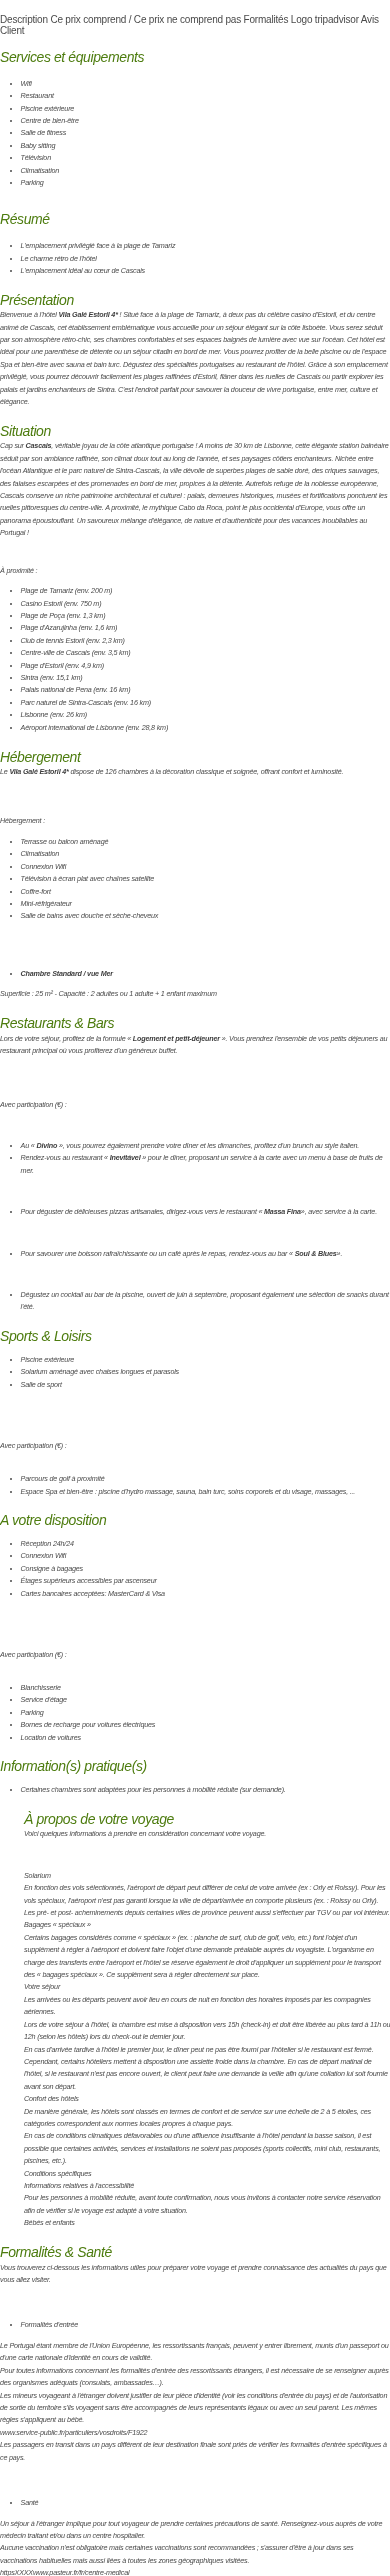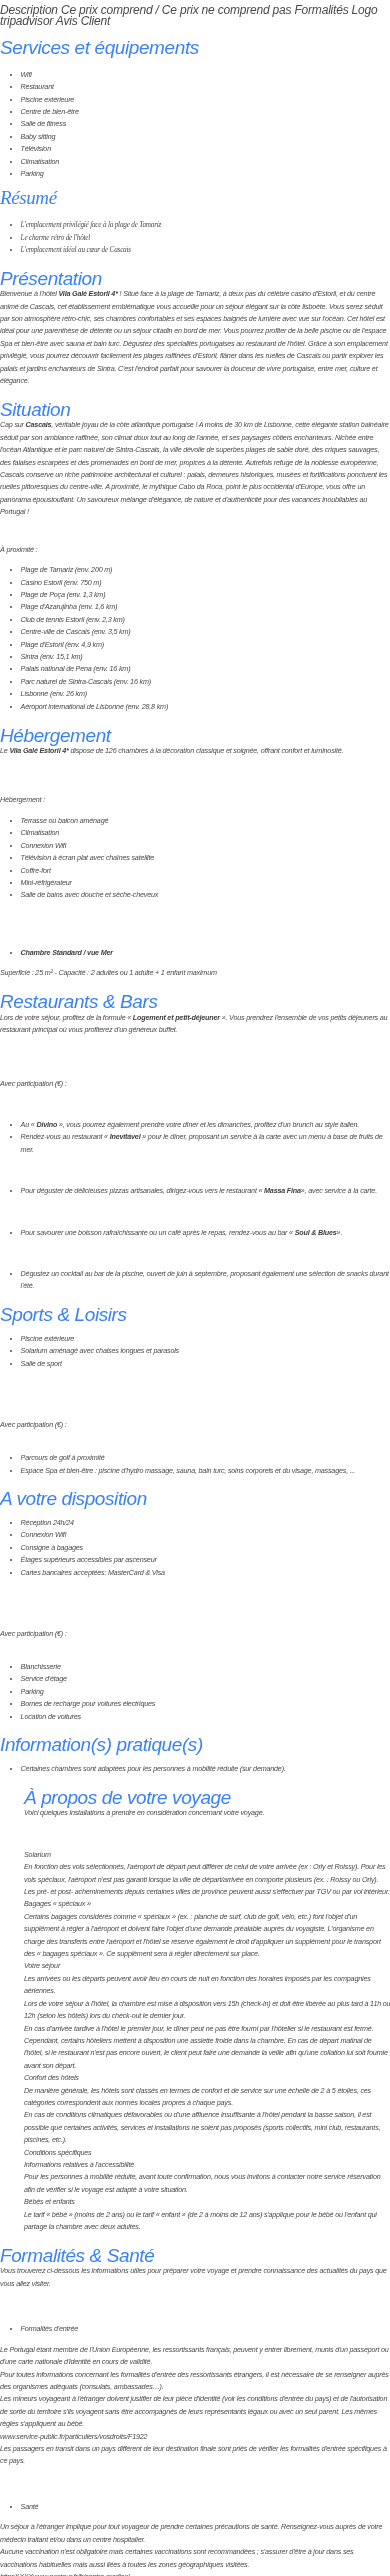--- a/index.html
+++ b/index.html
@@ -1,19 +1,19 @@
 <!DOCTYPE html>
 <html style="font-size:8.2px"><head>
 <meta charset="utf-8">
 <style>
   html, body { margin:0; padding:0; background:#ffffff; }
   body { width:391px; font-family:"Liberation Sans", sans-serif; color:#4a4a4a; font-size:7.2px; }
   .wrap { padding:0; }
-  .topnav { font-size:12px; line-height:11.3px; color:#4a4a4a; padding-top:5px; letter-spacing:-0.2px;font-style:italic; }
-  h2.sec { color:#3b82f6; font-style:italic; font-weight:normal; font-size:19px; letter-spacing:-0.4px; margin:0; line-height:18.5px; }
+  .topnav { font-size:10px; line-height:11.3px; color:#4a4a4a; padding-top:14px; letter-spacing:-0.2px; }
+  h2.sec { color:#4d7c0f; font-style:italic; font-weight:normal; font-size:14px; letter-spacing:-0.4px; margin:0; line-height:18.5px; }
   p { margin:0; }
   ul { margin:0; padding-left:20.6px; }
   ul li { line-height:12.4px; font-style:italic; letter-spacing:-0.2px; }
   .para { line-height:12.4px; font-style:italic; letter-spacing:-0.2px; }
   b { color:#3e3e3e; }
 </style>
 </head>
 <body>
 
 <div class="wrap">
@@ -28,21 +28,21 @@
         <li>Piscine extérieure</li>
         <li>Centre de bien-être</li>
         <li>Salle de fitness</li>
         <li>Baby sitting</li>
         <li>Télévision</li>
         <li>Climatisation</li>
         <li>Parking</li>
       </ul>
   </section>
 
-  <section style="margin-top:9px;font-family:Liberation Serif, serif;">
+  <section style="margin-top:21px;">
     <h2 class="sec">Résumé</h2>
     <ul id="resume-list" style="margin-top:11.3px;">
         <li>L'emplacement privilégié face à la plage de Tamariz</li>
         <li>Le charme rétro de l'hôtel</li>
         <li>L'emplacement idéal au cœur de Cascais</li>
       </ul>
   </section>
 
   <section style="margin-top:13.4px;">
     <h2 class="sec">Présentation</h2>
@@ -146,38 +146,37 @@
 
   <section style="margin-top:13.4px;">
     <h2 class="sec">Information(s) pratique(s)</h2>
     <ul id="pratique-list" style="margin-top:8.2px;">
         <li>Certaines chambres sont adaptées pour les personnes à mobilité réduite (sur demande).</li>
       </ul>
   </section>
 
   <section style="margin-top:13.4px;padding-left:24px;">
     <h2 class="sec">À propos de votre voyage</h2>
-    <p class="para">Voici quelques installations à prendre en considération concernant votre voyage.</p>
+    <p class="para">Voici quelques informations à prendre en considération concernant votre voyage.</p>
     <div id="apropos-lines" style="margin-top:29px;">
         <p class="para">Solarium</p>
         <p class="para">En fonction des vols sélectionnés, l'aéroport de départ peut différer de celui de votre arrivée (ex : Orly et Roissy). Pour les vols spéciaux, l'aéroport n'est pas garanti lorsque la ville de départ/arrivée en comporte plusieurs (ex. : Roissy ou Orly). Les pré- et post- acheminements depuis certaines villes de province peuvent aussi s'effectuer par TGV ou par vol intérieur.</p>
         <p class="para">Bagages « spéciaux »</p>
         <p class="para">Certains bagages considérés comme « spéciaux » (ex. : planche de surf, club de golf, vélo, etc.) font l'objet d'un supplément à régler à l'aéroport et doivent faire l'objet d'une demande préalable auprès du voyagiste. L'organisme en charge des transferts entre l'aéroport et l'hôtel se réserve également le droit d'appliquer un supplément pour le transport des « bagages spéciaux ». Ce supplément sera à régler directement sur place.</p>
         <p class="para">Votre séjour</p>
         <p class="para">Les arrivées ou les départs peuvent avoir lieu en cours de nuit en fonction des horaires imposés par les compagnies aériennes.</p>
         <p class="para">Lors de votre séjour à l'hôtel, la chambre est mise à disposition vers 15h (check-in) et doit être libérée au plus tard à 11h ou 12h (selon les hôtels) lors du check-out le dernier jour.</p>
         <p class="para">En cas d'arrivée tardive à l'hôtel le premier jour, le dîner peut ne pas être fourni par l'hôtelier si le restaurant est fermé. Cependant, certains hôteliers mettent à disposition une assiette froide dans la chambre. En cas de départ matinal de l'hôtel, si le restaurant n'est pas encore ouvert, le client peut faire une demande la veille afin qu'une collation lui soit fournie avant son départ.</p>
         <p class="para">Confort des hôtels</p>
         <p class="para">De manière générale, les hôtels sont classés en termes de confort et de service sur une échelle de 2 à 5 étoiles, ces catégories correspondent aux normes locales propres à chaque pays.</p>
         <p class="para">En cas de conditions climatiques défavorables ou d'une affluence insuffisante à l'hôtel pendant la basse saison, il est possible que certaines activités, services et installations ne soient pas proposés (sports collectifs, mini club, restaurants, piscines, etc.).</p>
         <p class="para">Conditions spécifiques</p>
         <p class="para"> Informations relatives à l'accessibilité</p>
         <p class="para">Pour les personnes à mobilité réduite, avant toute confirmation, nous vous invitons à contacter notre service réservation afin de vérifier si le voyage est adapté à votre situation.</p>
         <p class="para">Bébés et enfants</p>
-        <p class="para">Le tarif « bébé »  (moins de 2 ans) ou le tarif  « enfant » (de 2 à moins de 12 ans) s'applique pour le bébé ou l'enfant qui partage la chambre avec deux adultes.</p>
       </div>
   </section>
 
   <section style="margin-top:13.4px;">
     <h2 class="sec">Formalités &amp; Santé</h2>
     <p class="para">Vous trouverez ci-dessous les informations utiles pour préparer votre voyage et prendre connaissance des actualités du pays que vous allez visiter.</p>
     <ul style="margin-top:33px;">
         <li>Formalités d'entrée</li>
       </ul>
     <div id="entry-lines" style="margin-top:8.2px;">

